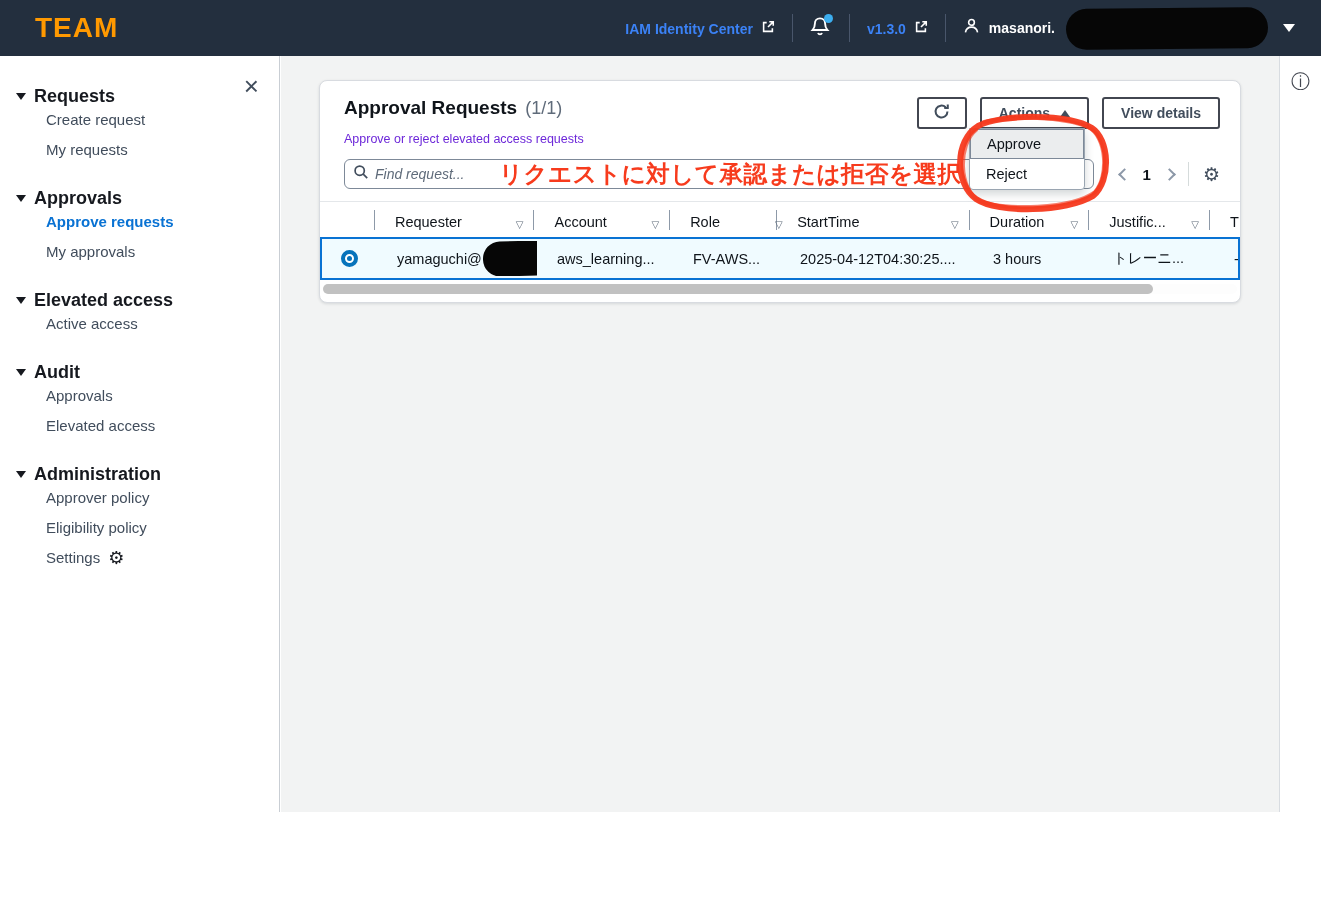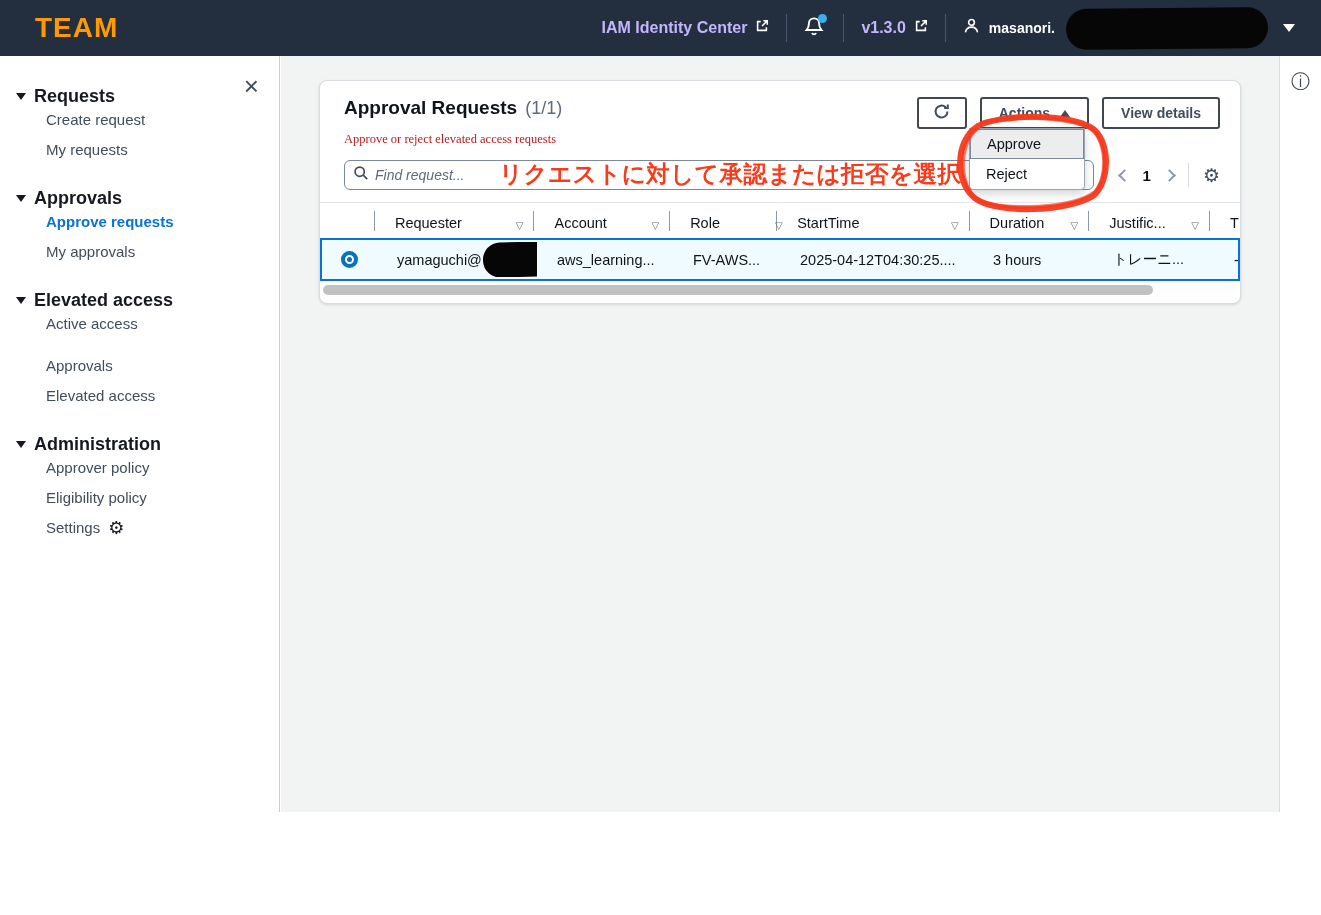--- a/index.html
+++ b/index.html
@@ -4,21 +4,21 @@
 <style>
   * { margin:0; padding:0; box-sizing:border-box; }
   html,body { width:1321px; height:915px; background:#fff; }
   body { font-family:"Liberation Sans","DejaVu Sans",sans-serif; color:#0f141a; }
   .page { position:relative; width:1321px; height:812px; overflow:hidden; background:#fff; }
 
   
   .topbar { position:absolute; left:0; top:0; width:1321px; height:56px; background:#232f3e; display:flex; align-items:center; z-index:30; }
   .logo { margin-left:35px; color:#ff9900; font-size:28px; font-weight:800; letter-spacing:1px; font-family:"Liberation Sans",sans-serif; }
   .topbar-right { position:absolute; right:26px; top:0; height:56px; display:flex; align-items:center; gap:17px; }
-  .topbar-link { display:flex; align-items:flex-end; gap:8px; color:#c4b5fd; font-size:16px; font-weight:700; cursor:pointer; }
+  .topbar-link { display:flex; align-items:flex-end; gap:8px; color:#3b82f6; font-size:14px; font-weight:700; cursor:pointer; }
   .tb-divider { width:1px; height:28px; background:#49566b; }
   .bell-wrap { position:relative; width:22px; height:24px; cursor:pointer; }
   .bell-dot { position:absolute; right:-1px; top:-2px; width:9px; height:9px; border-radius:50%; background:#3caeef; }
   .user-block { display:flex; align-items:center; gap:9px; cursor:pointer; }
   .redaction-topbar { width:202px; height:41px; border-radius:21px; background:#060606; transform:rotate(-.6deg); margin-left:2px; }
   .caret-down-white { width:0; height:0; border-left:6px solid transparent; border-right:6px solid transparent; border-top:8px solid #fff; margin-left:6px; }
 
   
   .sidebar { position:absolute; left:0; top:56px; width:280px; height:859px; background:#fff; border-right:1px solid #c9ced4; padding-top:25px; z-index:5; }
   .sidebar-close { position:absolute; right:20px; top:20px; font-size:26px; line-height:20px; color:#414d5c; cursor:pointer; font-weight:400; }
@@ -34,21 +34,21 @@
   .content-bg { position:absolute; left:281px; top:56px; width:998px; height:837px; background:#f2f3f3; z-index:1; }
   .tools-strip { position:absolute; right:0; top:56px; width:42px; height:859px; background:#fff; border-left:1px solid #d8dce1; z-index:2; }
   .info-glyph { display:block; margin:13px auto 0; font-size:19px; color:#424650; text-align:center; cursor:pointer; }
 
   
   .card { position:absolute; left:319px; top:80px; width:922px; background:#fff; border:1px solid #d8dbe0; border-radius:8px; box-shadow:0 1px 3px rgba(0,28,36,.12); z-index:3; padding-bottom:4px; }
   .card-head { display:flex; justify-content:space-between; align-items:flex-start; padding:16px 20px 0 24px; }
   .title-line { display:flex; align-items:baseline; gap:8px; }
   .card-title { font-size:19px; font-weight:700; color:#0f141a; }
   .card-count { font-size:18px; font-weight:400; color:#5f6b7a; }
-  .card-subtitle { padding:3px 20px 0 24px; font-size:12.5px; color:#b91c1c;font-family:Liberation Serif, serif; }
+  .card-subtitle { padding:3px 20px 0 24px; font-size:12.5px; color:#6d28d9; }
   .head-buttons { display:flex; gap:13px; }
   .btn { height:32px; background:#fff; border:2px solid #424650; border-radius:3px; font-size:14px; font-weight:700; color:#414d5c; display:flex; align-items:center; justify-content:center; padding:0 17px; cursor:pointer; white-space:nowrap; }
   .btn-icon { width:50px; padding:0; }
   .btn .up-caret { width:0; height:0; border-left:5px solid transparent; border-right:5px solid transparent; border-bottom:7px solid #414d5c; margin-left:10px; }
 
   
   .filter-row { display:flex; align-items:center; margin-top:13px; padding:0 20px 0 24px; }
   .search-box { position:relative; width:750px; height:30px; border:1px solid #7d8998; border-radius:6px; background:#fff; display:flex; align-items:center; padding-left:8px; }
   .search-box input { border:none; outline:none; flex:1; height:26px; font-size:14px; font-family:"Liberation Sans","DejaVu Sans",sans-serif; color:#0f141a; background:transparent; margin-left:6px; }
   .search-box input::placeholder { color:#5f6b7a; font-style:italic; }
@@ -177,20 +177,24 @@
       <div class="nav-header">
         <span class="nav-caret"></span>
         <span class="nav-header-label">Elevated access</span>
       </div>
       <div class="nav-item">
           <span>Active access</span>
         </div>
     </div>
 
     <div class="nav-section">
+      <div class="nav-header">
+        <span class="nav-caret"></span>
+        <span class="nav-header-label">Audit</span>
+      </div>
       <div class="nav-item">
           <span>Approvals</span>
         </div>
       <div class="nav-item">
           <span>Elevated access</span>
         </div>
     </div>
 
     <div class="nav-section">
       <div class="nav-header">

